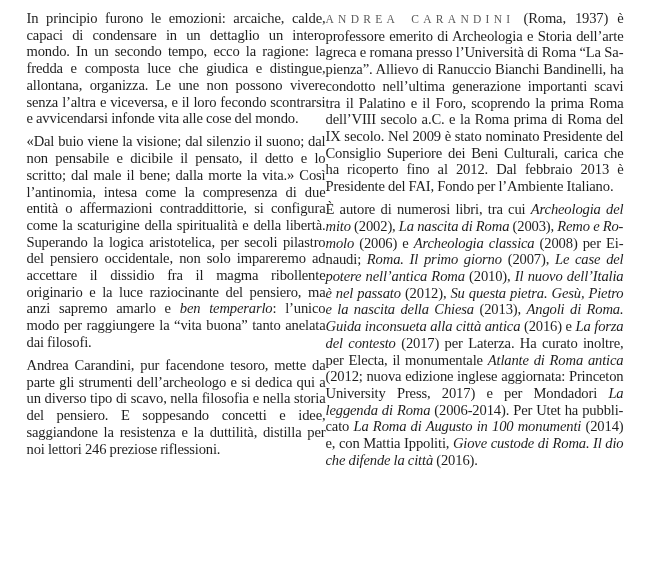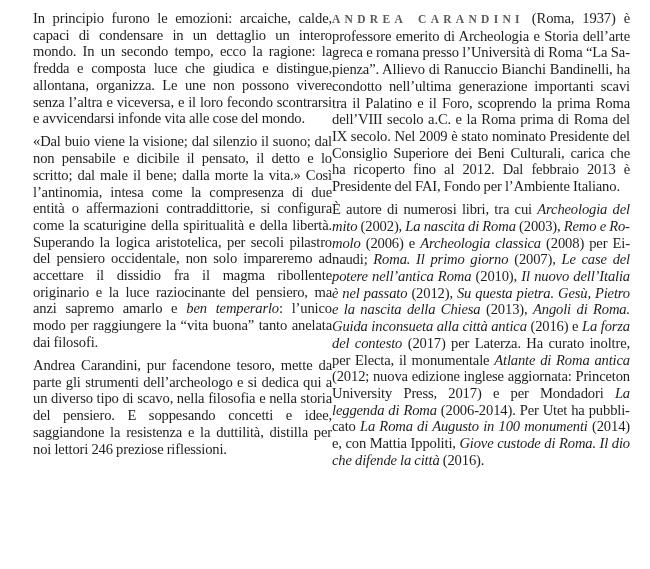--- a/index.html
+++ b/index.html
@@ -14,21 +14,21 @@
       overflow: hidden;
       font-family: "Liberation Serif", "DejaVu Serif", serif;
       color: #1e1e1e;
     }
     .page {
       position: absolute;
       top: 10px;
       left: 20px;
       width: 610px;
       display: flex;
-      justify-content: flex-end;
+      justify-content: center;
     }
     .column {
       width: 299px;
       font-size: 14.6px;
       line-height: 16.7px;
       text-align: justify;
       hyphens: manual;
       letter-spacing: -0.15px;
       word-spacing: -0.3px;
     }
@@ -36,21 +36,21 @@
       width: 298px;
     }
     .column p {
       margin: 0 0 6.5px 0;
     }
     .author-name {
       color: #5a5a5a;
       font-size: 11.5px;
       letter-spacing: 4.3px;
       text-transform: uppercase;
-      font-weight: bold;
+      font-weight: normal;
     }
     i { font-style: italic; }
   </style>
 </head>
 <body>
 
 <div class="page">
 
   <div class="column left">
     <p>In principio furono le emozioni: arcaiche, calde, capaci di condensare in un dettaglio un intero mondo. In un secondo tempo, ecco la ragione: la fredda e composta luce che giudica e distingue, allontana, organizza. Le une non possono vivere senza l’altra e viceversa, e il loro fecondo scontrarsi e avvicendarsi infonde vita alle cose del mondo.</p>

